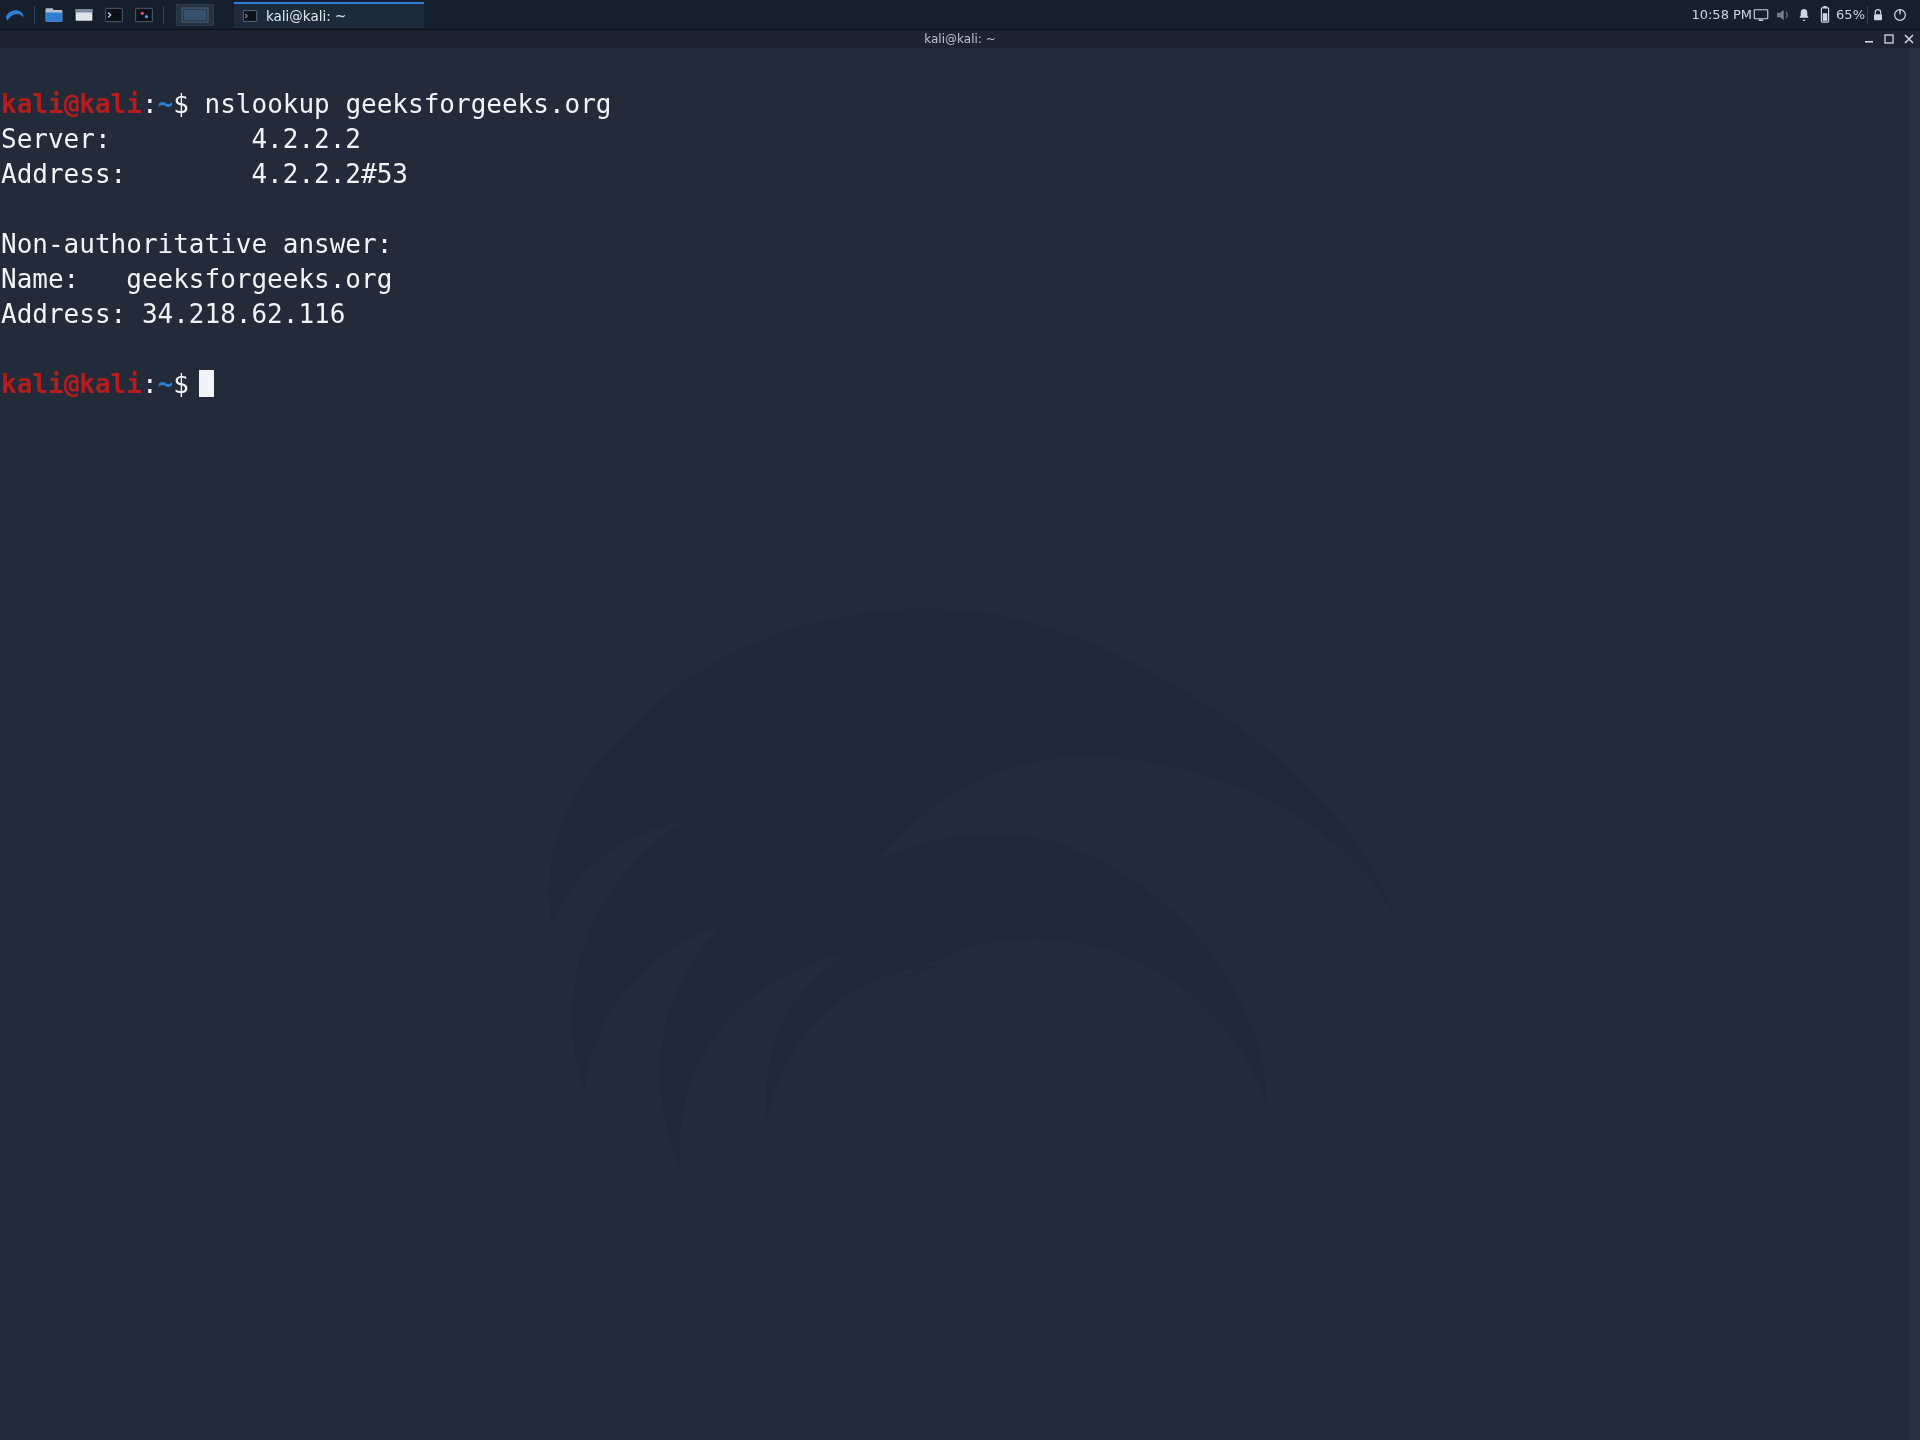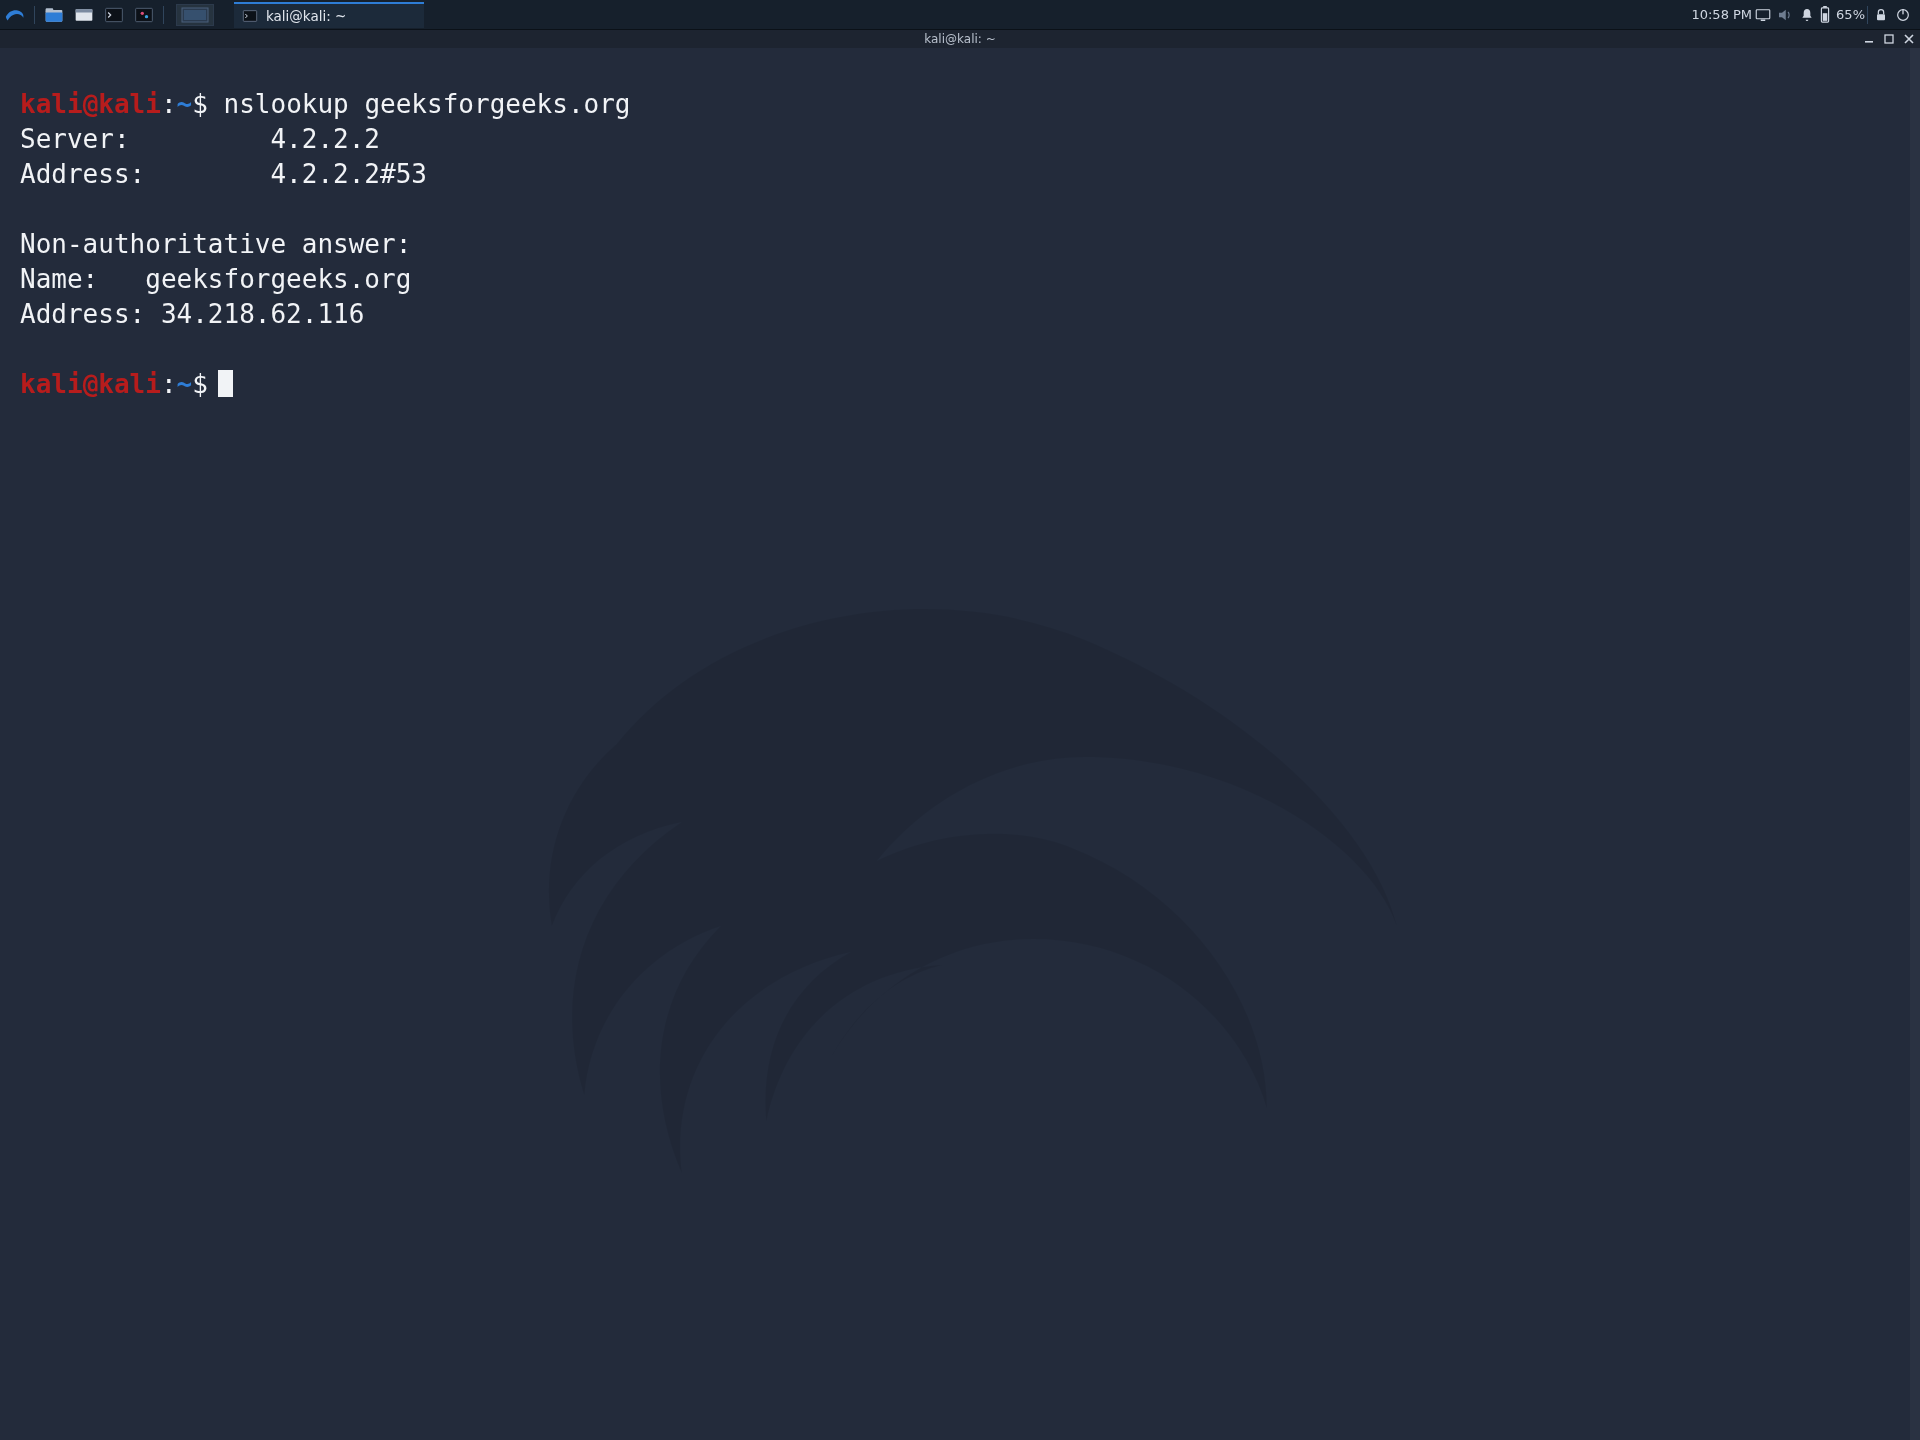--- a/index.html
+++ b/index.html
@@ -57,21 +57,21 @@
     font-size: 13.5px;
     color: #e1e6ed;
     min-width: 190px;
   }
   .taskbar-btn svg { display:block; }
 
   .panel-right {
     margin-left: auto; display: flex; align-items: center; height: 100%;
     padding-right: 6px; 
   }
-  .tray-icon { width: 22px; height: 22px; display:flex; align-items:center; justify-content:center; }
+  .tray-icon { width: 22px; height: 22px; display:flex; align-items:center; }
   .tray-icon svg { display:block; }
   .tray-text { font-size: 13px; color: #cfd6e1; }
   .tray-sep { width: 1px; height: 18px; background: #30455c; margin: 0 2px; }
 
   
   .term-window {
     position: absolute;
     left: 0; top: 30px;
     width: 1920px;
     height: 1410px;
@@ -123,21 +123,21 @@
     opacity: 0.07;
     pointer-events: none;
   }
   .ansi-red   { color: #b71c1c; font-weight: bold; }
   .ansi-blue  { color: #2e7dd6; font-weight: bold; }
   .ansi-white { color: #f1f3f6; }
   .prompt-dollar { color: #f1f3f6; }
 
   .term-content {
     position: relative;
-    padding: 4px 20px;
+    padding: 4px 1px;
     white-space: pre;
   }
   .cursor {
     display:inline-block;
     width: 15px; height: 27px;
     background: #f1f3f6;
     vertical-align: -4px;
     margin-left: 10px;
   }
 

